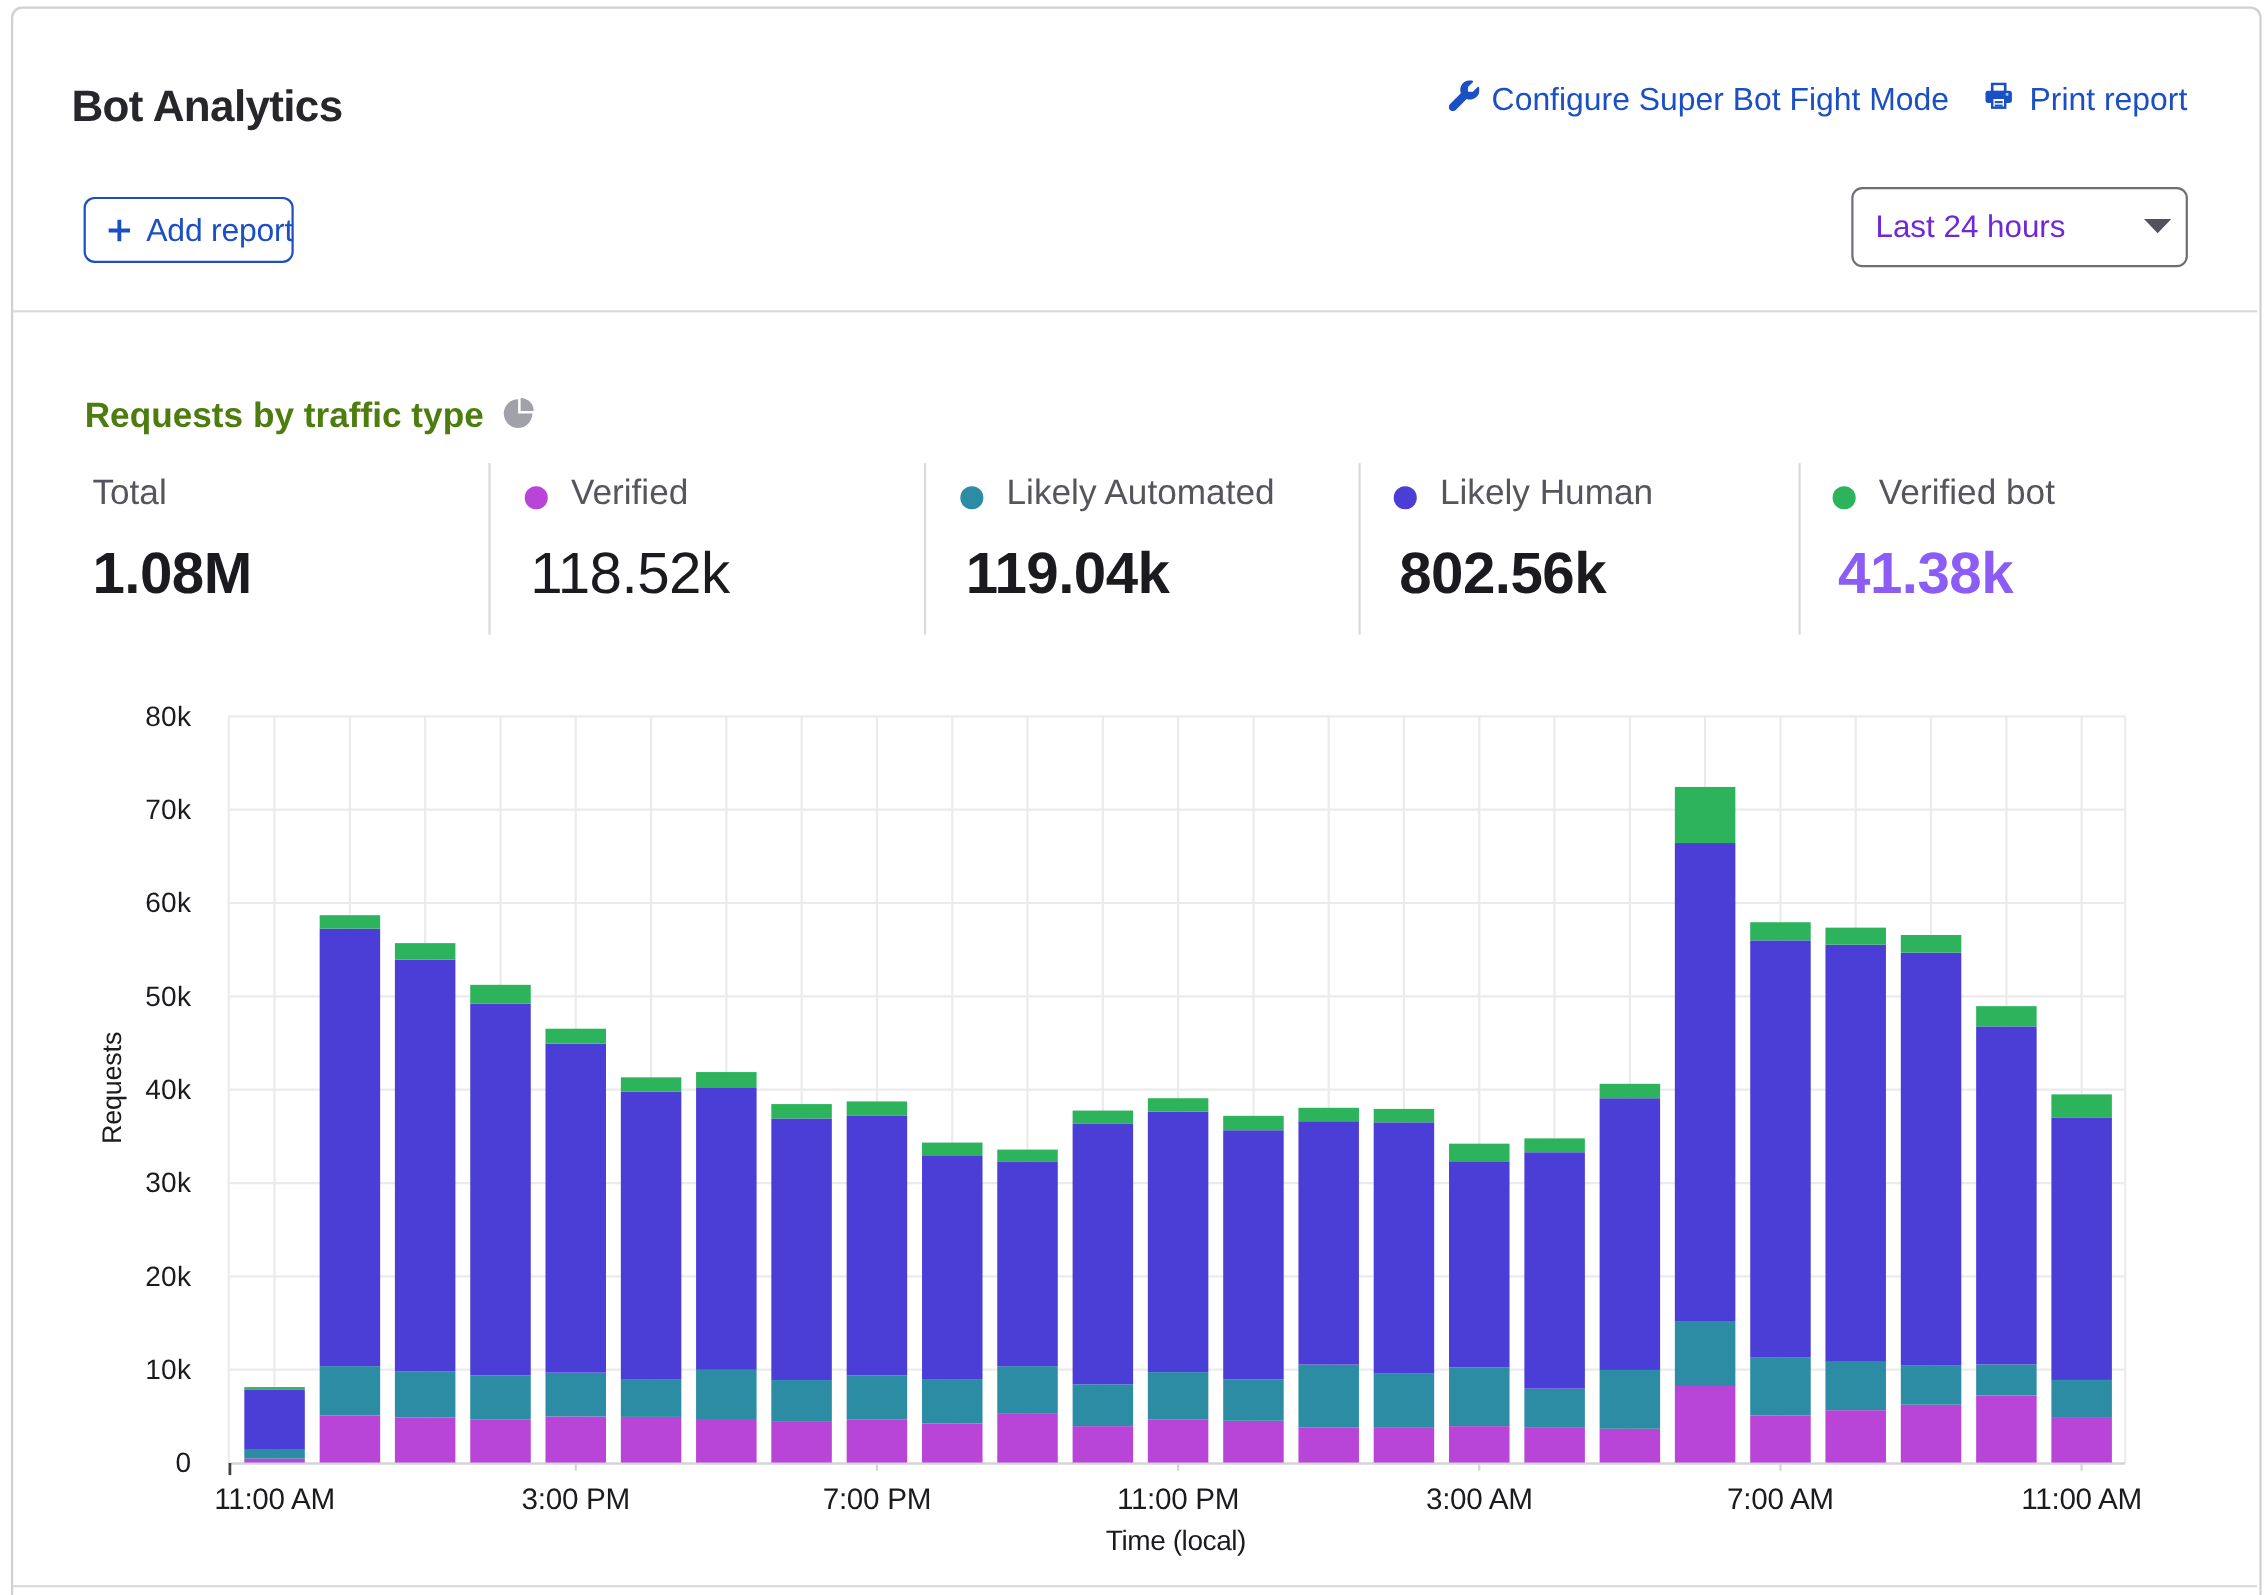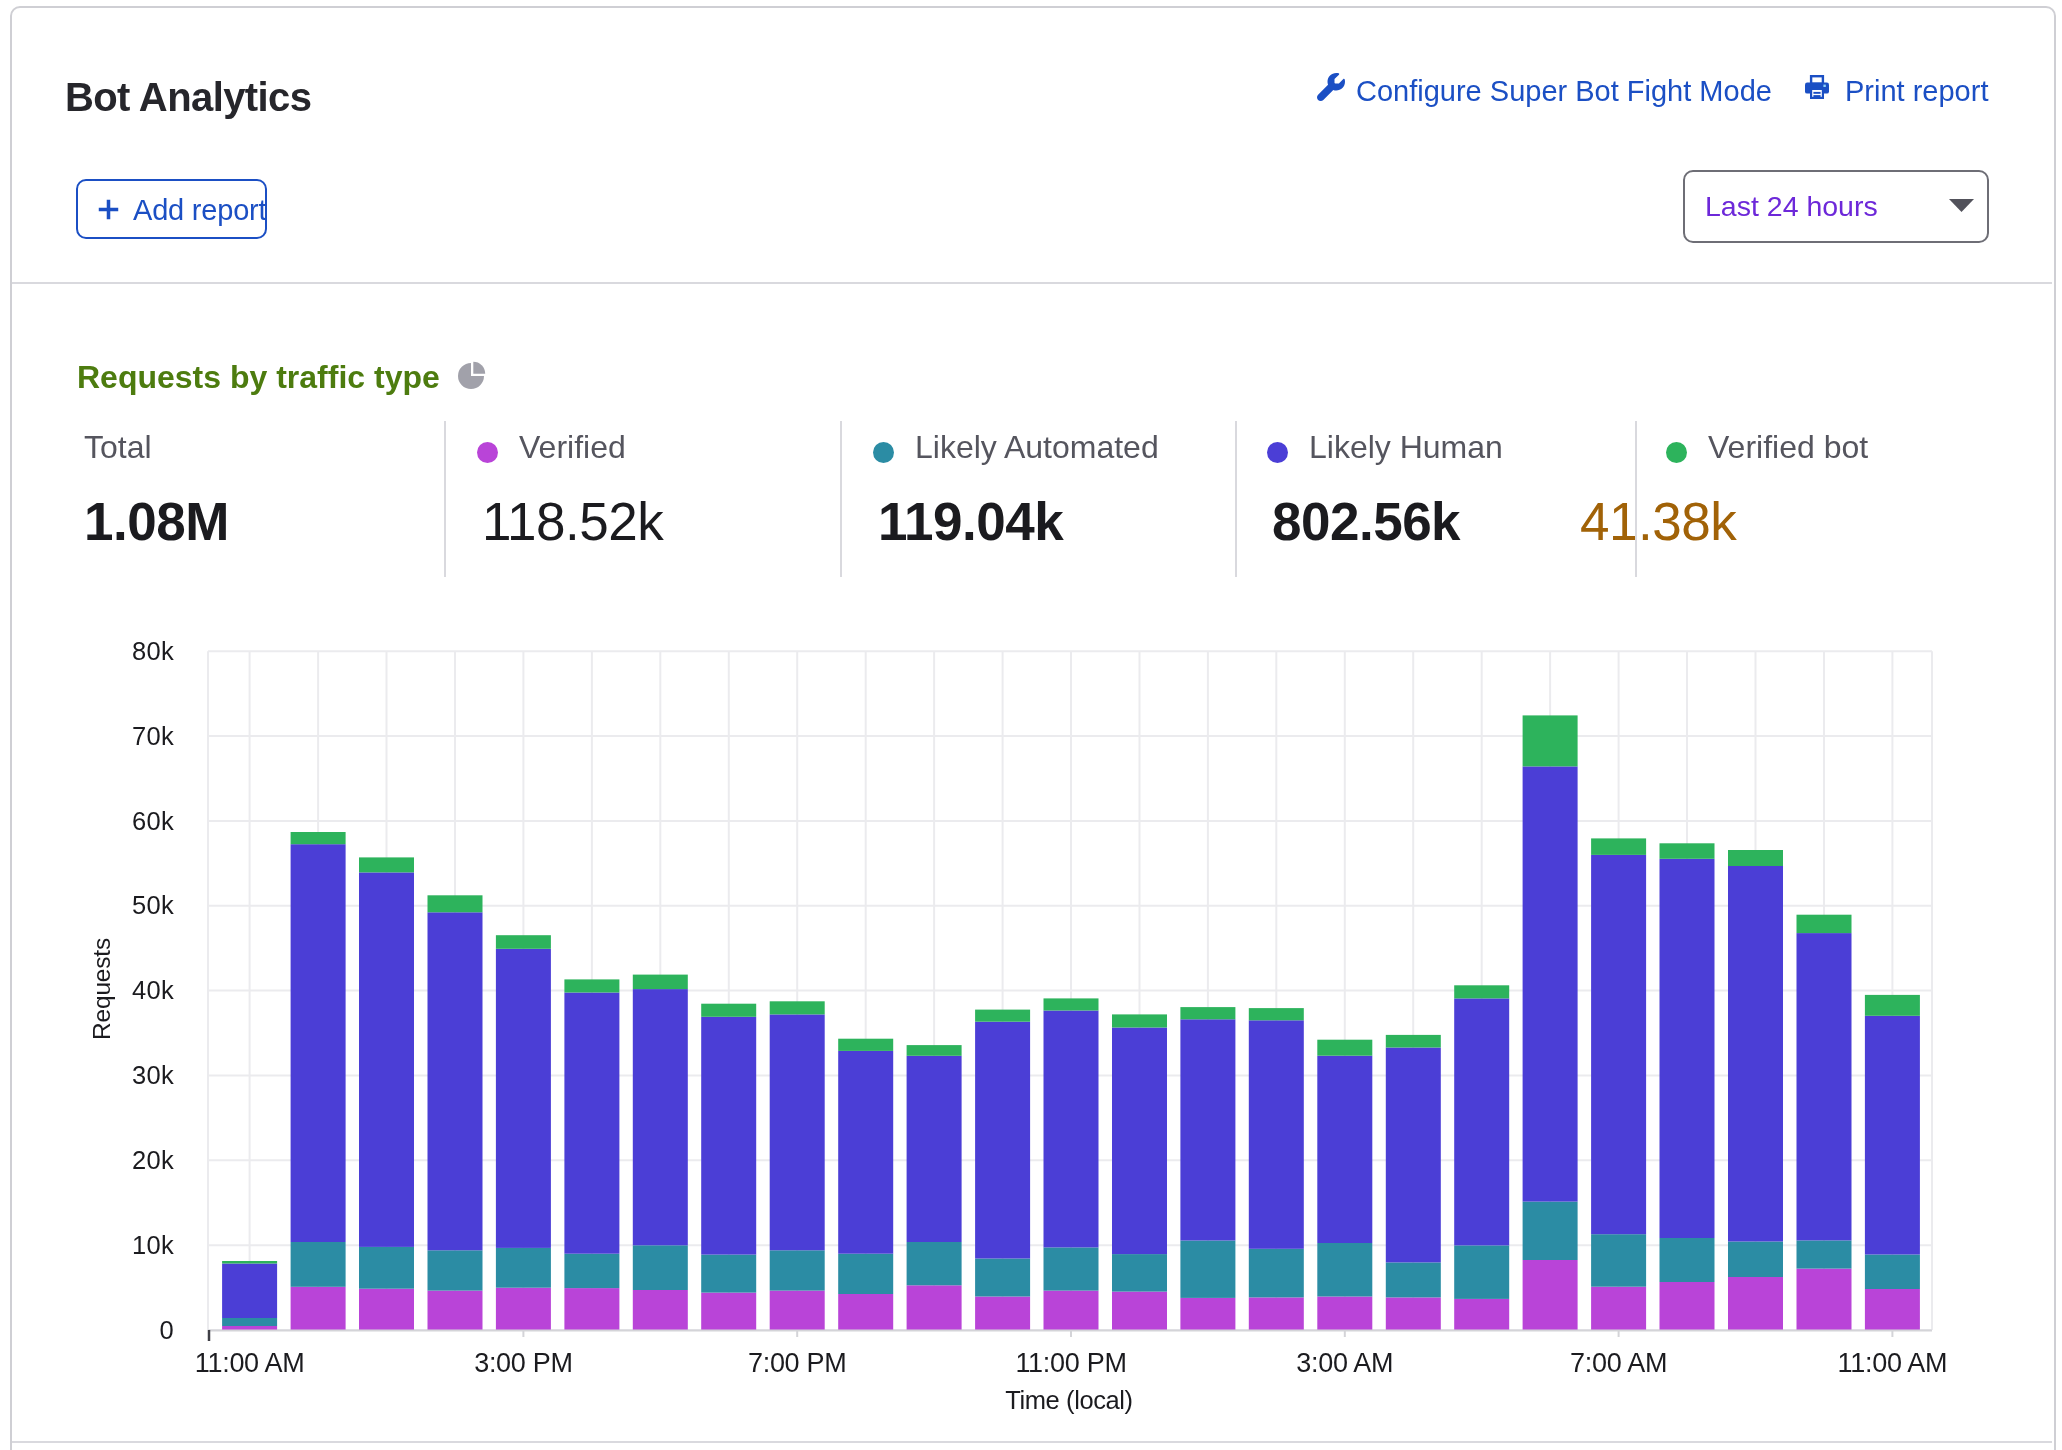--- a/index.html
+++ b/index.html
@@ -49,21 +49,21 @@
 <div style="position:absolute;left:519px;top:429px;font-size:32px;color:#55555e">Verified</div>
 <div style="position:absolute;left:482px;top:491px;font-size:53px;font-weight:normal;color:#1b1b1f;letter-spacing:-0.5px">118.52k</div>
 <div style="position:absolute;left:873px;top:442px;width:21px;height:21px;border-radius:50%;background:#2b8ca4"></div>
 <div style="position:absolute;left:915px;top:429px;font-size:32px;color:#55555e">Likely Automated</div>
 <div style="position:absolute;left:878px;top:491px;font-size:53px;font-weight:bold;color:#1b1b1f;letter-spacing:-0.5px">119.04k</div>
 <div style="position:absolute;left:1267px;top:442px;width:21px;height:21px;border-radius:50%;background:#4b3ed6"></div>
 <div style="position:absolute;left:1309px;top:429px;font-size:32px;color:#55555e">Likely Human</div>
 <div style="position:absolute;left:1272px;top:491px;font-size:53px;font-weight:bold;color:#1b1b1f;letter-spacing:-0.5px">802.56k</div>
 <div style="position:absolute;left:1666px;top:442px;width:21px;height:21px;border-radius:50%;background:#2db35c"></div>
 <div style="position:absolute;left:1708px;top:429px;font-size:32px;color:#55555e">Verified bot</div>
-<div style="position:absolute;left:1580px;top:491px;font-size:53px;font-weight:normal;color:#a16207;letter-spacing:-0.5px">41.38k</div>
+<div style="position:absolute;left:1671px;top:491px;font-size:53px;font-weight:bold;color:#8b5cf6;letter-spacing:-0.5px">41.38k</div>
 <div style="position:absolute;left:444px;top:421px;width:2px;height:156px;background:#d9d9de"></div>
 <div style="position:absolute;left:840px;top:421px;width:2px;height:156px;background:#d9d9de"></div>
 <div style="position:absolute;left:1235px;top:421px;width:2px;height:156px;background:#d9d9de"></div>
 <div style="position:absolute;left:1635px;top:421px;width:2px;height:156px;background:#d9d9de"></div>
 
 <svg style="position:absolute;left:0;top:600px" width="2062" height="850" viewBox="0 600 2062 850">
 <line x1="208.0" y1="1330.0" x2="1932.0" y2="1330.0" stroke="#ebebee" stroke-width="2"></line>
 <line x1="208.0" y1="1245.2" x2="1932.0" y2="1245.2" stroke="#ebebee" stroke-width="2"></line>
 <line x1="208.0" y1="1160.3" x2="1932.0" y2="1160.3" stroke="#ebebee" stroke-width="2"></line>
 <line x1="208.0" y1="1075.5" x2="1932.0" y2="1075.5" stroke="#ebebee" stroke-width="2"></line>

